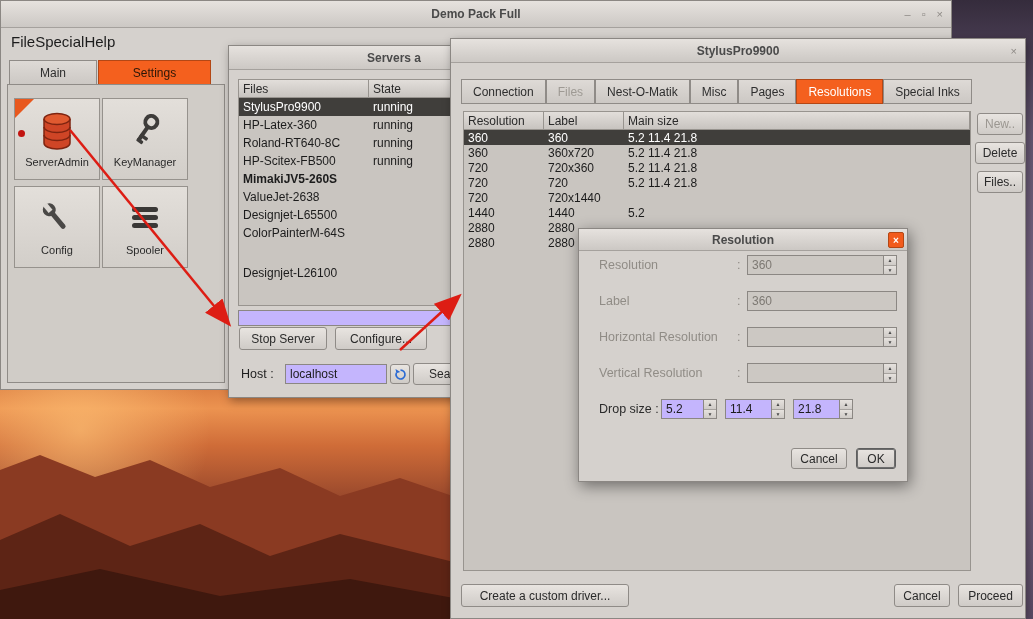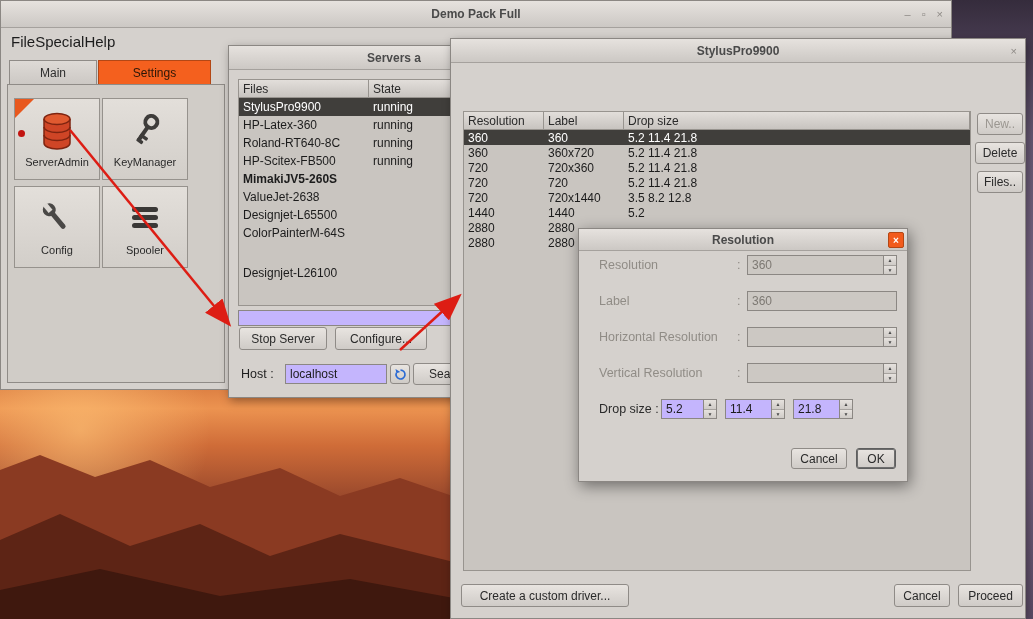--- a/index.html
+++ b/index.html
@@ -220,26 +220,49 @@
 </div>
 
 <div class="window" style="left:450px;top:38px;width:576px;height:581px;z-index:3;">
   <div class="titlebar">
     <span>StylusPro9900</span>
     <span class="win-controls">
       <span>×</span>
     </span>
   </div>
 
+  <div style="position:absolute;left:10px;top:40px;display:flex;">
+    <div class="tab">
+        <span>Connection</span>
+      </div>
+    <div class="tab disabled">
+        <span>Files</span>
+      </div>
+    <div class="tab">
+        <span>Nest-O-Matik</span>
+      </div>
+    <div class="tab">
+        <span>Misc</span>
+      </div>
+    <div class="tab">
+        <span>Pages</span>
+      </div>
+    <div class="tab active">
+        <span style="color:#ffffff;">Resolutions</span>
+      </div>
+    <div class="tab">
+        <span>Special Inks</span>
+      </div>
+  </div>
 
   <div class="table" style="left:12px;top:72px;width:508px;height:460px;">
     <div class="thead">
       <span class="hc" style="width:80px;">Resolution</span>
       <span class="hc" style="width:80px;">Label</span>
-      <span class="hc" style="flex:1;">Drop size</span>
+      <span class="hc" style="flex:1;">Main size</span>
     </div>
     <div class="trow selected" style="height:15px;">
       <span style="width:80px;">360</span>
       <span style="width:80px;">360</span>
       <span style="flex:1;">5.2 11.4 21.8</span>
     </div>
     <div class="trow" style="height:15px;">
       <span style="width:80px;">360</span>
       <span style="width:80px;">360x720</span>
       <span style="flex:1;">5.2 11.4 21.8</span>
@@ -250,21 +273,20 @@
       <span style="flex:1;">5.2 11.4 21.8</span>
     </div>
     <div class="trow" style="height:15px;">
       <span style="width:80px;">720</span>
       <span style="width:80px;">720</span>
       <span style="flex:1;">5.2 11.4 21.8</span>
     </div>
     <div class="trow" style="height:15px;">
       <span style="width:80px;">720</span>
       <span style="width:80px;">720x1440</span>
-      <span style="flex:1;">3.5 8.2 12.8</span>
     </div>
     <div class="trow" style="height:15px;">
       <span style="width:80px;">1440</span>
       <span style="width:80px;">1440</span>
       <span style="flex:1;">5.2</span>
     </div>
     <div class="trow" style="height:15px;">
       <span style="width:80px;">2880</span>
       <span style="width:80px;">2880</span>
       <span style="flex:1;"></span>

